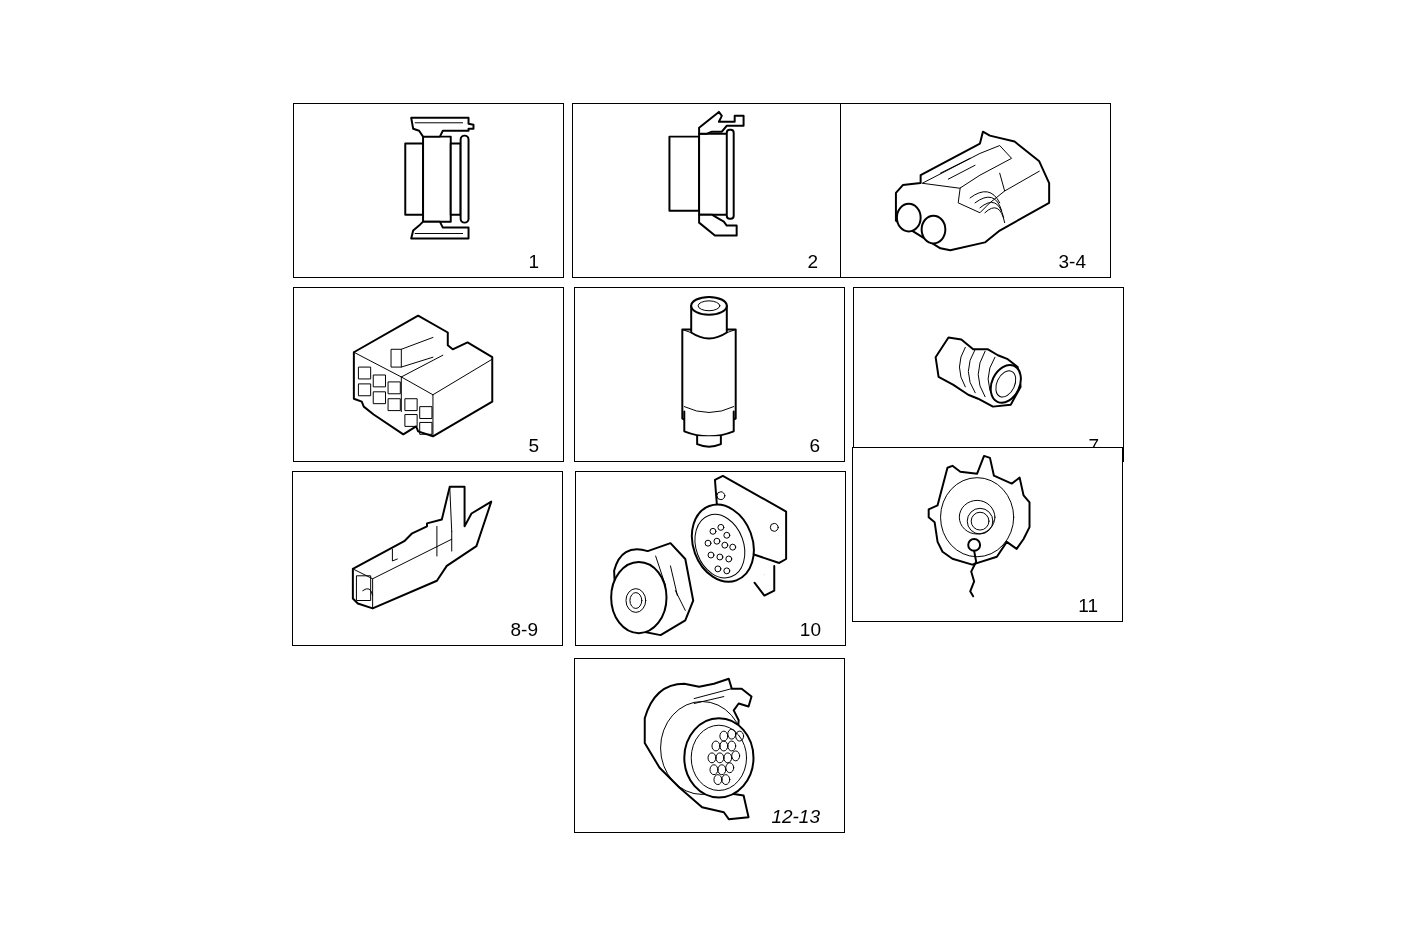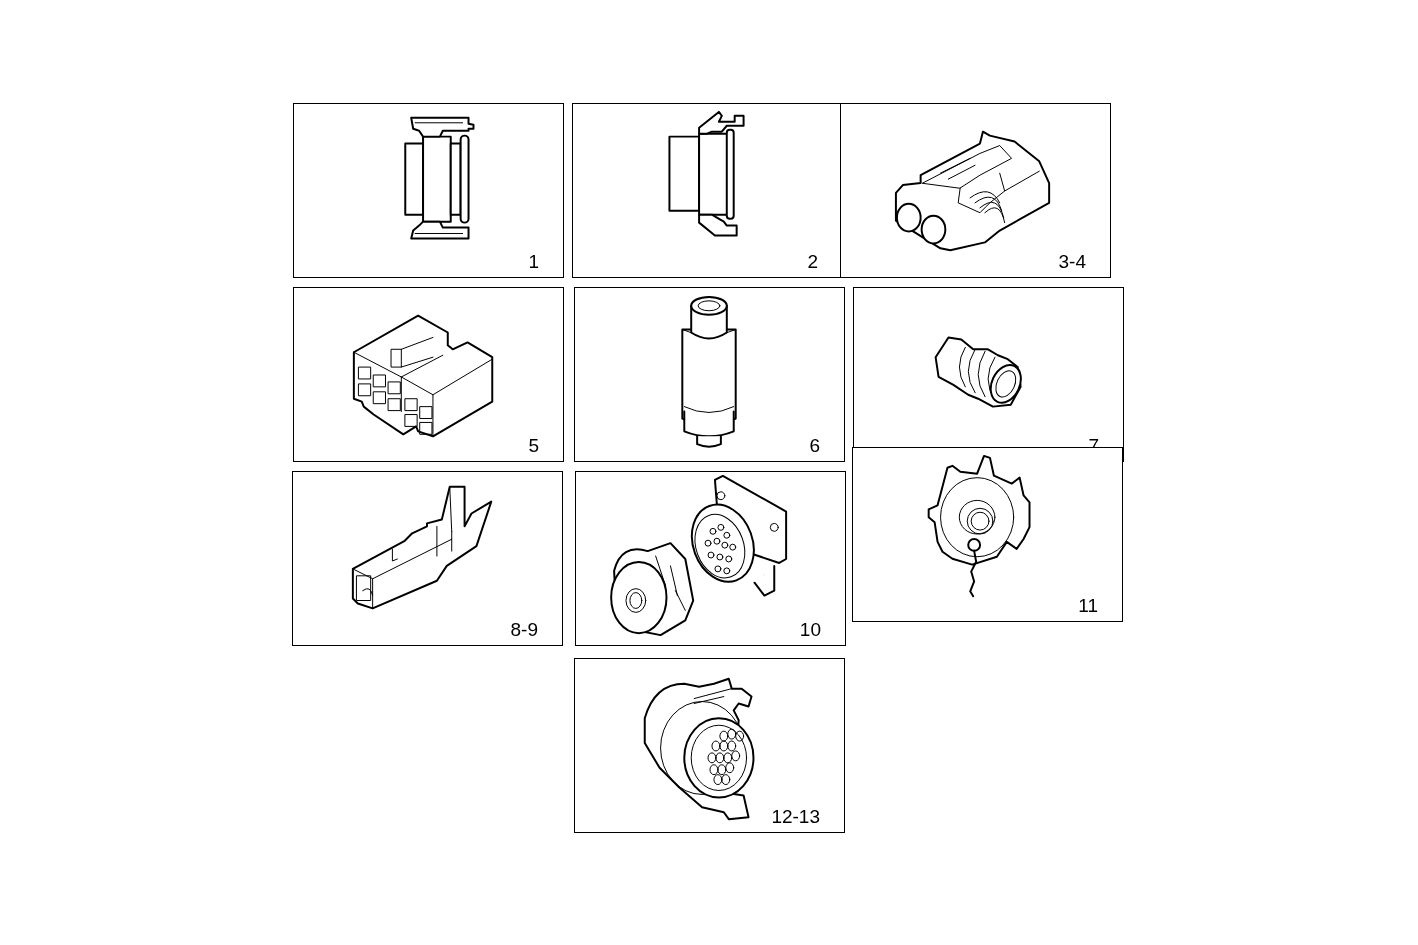--- a/index.html
+++ b/index.html
@@ -155,21 +155,21 @@
     <ellipse class="t" cx="125" cy="70" rx="37" ry="40"></ellipse>
     <ellipse class="t" cx="125" cy="70" rx="18" ry="17"></ellipse>
     <ellipse class="t" cx="128" cy="74" rx="13" ry="13"></ellipse>
     <ellipse class="t" cx="128" cy="74" rx="9" ry="9"></ellipse>
     <circle class="tk" cx="122" cy="98" r="6"></circle>
     <path class="tk" d="M122 104 L124 115 L119 125 L122 135 L118 145 L121 150"></path>
   </svg>
   <span class="label">11</span>
 </div>
 
-<div class="panel" style="left:574px; top:658px;">
+<div class="panel" style="left:574px; top:658px;font-style:italic;">
   <svg class="art" viewBox="0 0 271 175">
     <path class="k" d="M70 60 Q80 25 110 25 L125 28 L140 25 L155 20 L158 30 L168 30 L178 38 L175 48 L165 45 L160 52 L165 62 L160 120 L145 130 L150 135 L170 138 L175 160 L155 162 L150 155 L128 150 L105 130 L85 110 L70 85 Z"></path>
     <ellipse class="t" cx="128" cy="90" rx="42" ry="47"></ellipse>
     <ellipse class="k" cx="145" cy="100" rx="35" ry="40"></ellipse>
     <ellipse class="t" cx="145" cy="100" rx="28" ry="33"></ellipse>
     <g class="t">
       <ellipse cx="150" cy="78" rx="4" ry="5"></ellipse>
         <ellipse cx="158" cy="76" rx="4" ry="5"></ellipse>
         <ellipse cx="166" cy="78" rx="4" ry="5"></ellipse>
       <ellipse cx="142" cy="88" rx="4" ry="5"></ellipse>

